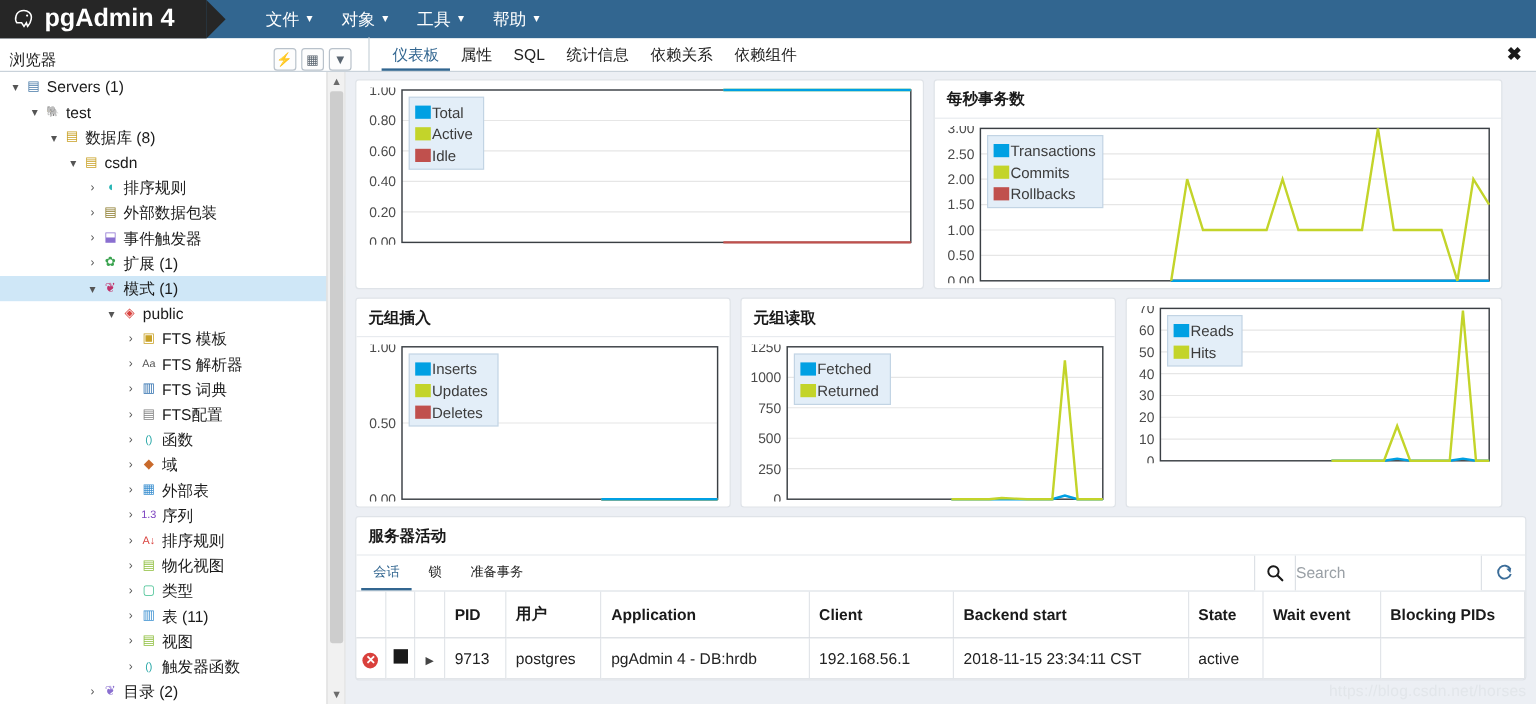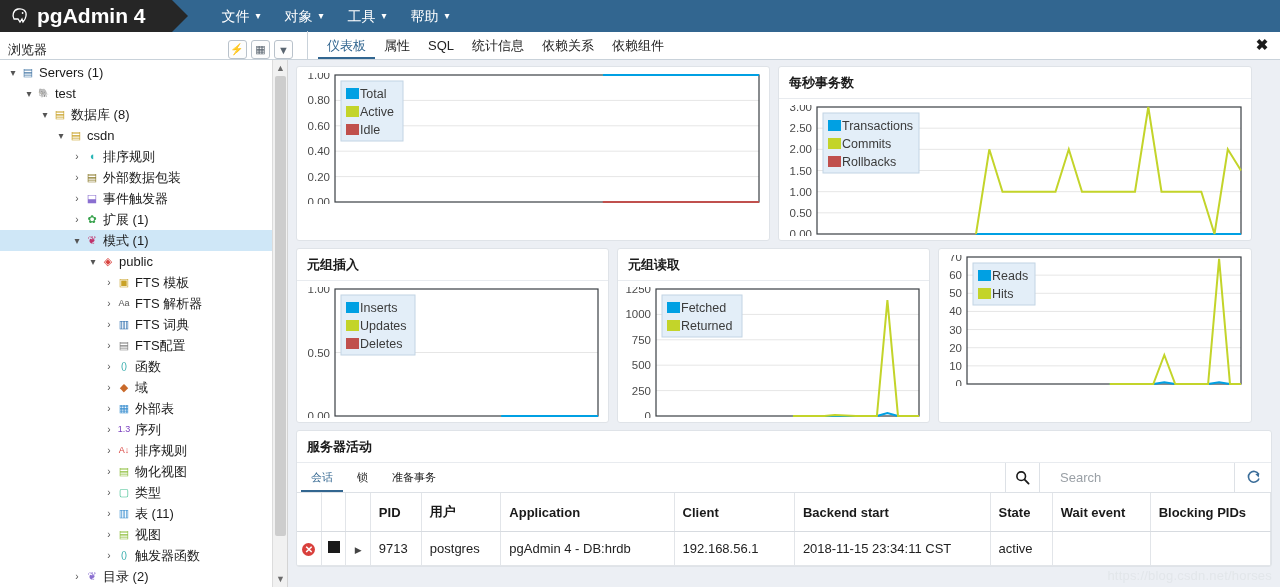--- a/index.html
+++ b/index.html
@@ -282,27 +282,27 @@
     height: 29px;
   }
   .search-icon-box {
     width: 34px; height: 29px;
     display: flex; align-items: center; justify-content: center;
     border-left: 1px solid #dde1e6;
     background: #fff;
     cursor: pointer;
   }
   .search-input {
-    width: 196px;
+    width: 156px;
     height: 29px;
     border: none;
     border-left: 1px solid #dde1e6;
     border-right: 1px solid #dde1e6;
     outline: none;
-    padding: 0 20px;
+    padding: 0 0;
     font-size: 13px;
     font-family: "Liberation Sans", sans-serif;
     background: #fff;
     color: #333;
   }
   .search-input::placeholder { color: #9aa0a6; }
   .refresh-box {
     width: 36px; height: 29px;
     display: flex; align-items: center; justify-content: center;
     cursor: pointer;

